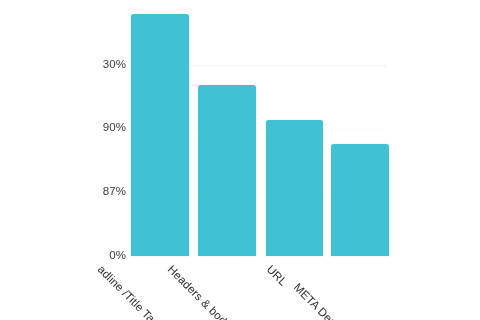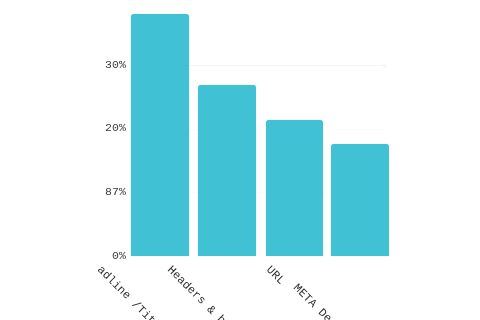--- a/index.html
+++ b/index.html
@@ -8,21 +8,20 @@
     background:#ffffff;
     font-family:"Liberation Sans", sans-serif;
     overflow:hidden;
     position:relative;
   }
   #chart-root{
     position:absolute;
     left:0;top:0;
     width:480px;height:240px;
     background:#ffffff;
-    font-family:Liberation Mono, monospace;
   }
   
   .plot-area{
     position:absolute;
     left:0;top:0;width:480px;height:320px;
   }
   .gridline{
     position:absolute;
     height:1px;
     background:#f7f5f6;
@@ -75,21 +74,21 @@
   <div class="plot-area">
 
     <div class="gridline" style="top:65px;">
       <span class="grid-cap"></span>
     </div>
     <div class="gridline" style="top:129px;background:#fcfbfb;"></div>
     <div class="gridline" style="top:192px;background:#fdfcfc;"></div>
 
     <div class="ytick-wrap">
       <div class="ytick" style="top:58px;">30%</div>
-      <div class="ytick" style="top:121px;">20%</div>
+      <div class="ytick" style="top:121px;">90%</div>
       <div class="ytick" style="top:185px;">87%</div>
       <div class="ytick" style="top:249px;">0%</div>
     </div>
 
     <div class="bar" style="left:131px;width:58px;top:14px;height:242px;"></div>
     <div class="bar" style="left:198px;width:58px;top:85px;height:171px;"></div>
     <div class="bar" style="left:266px;width:57px;top:120px;height:136px;"></div>
     <div class="bar" style="left:331px;width:58px;top:144px;height:112px;"></div>
 
     <div class="xlabel" style="left:104px;top:263px;">adline /Title Tag</div>

